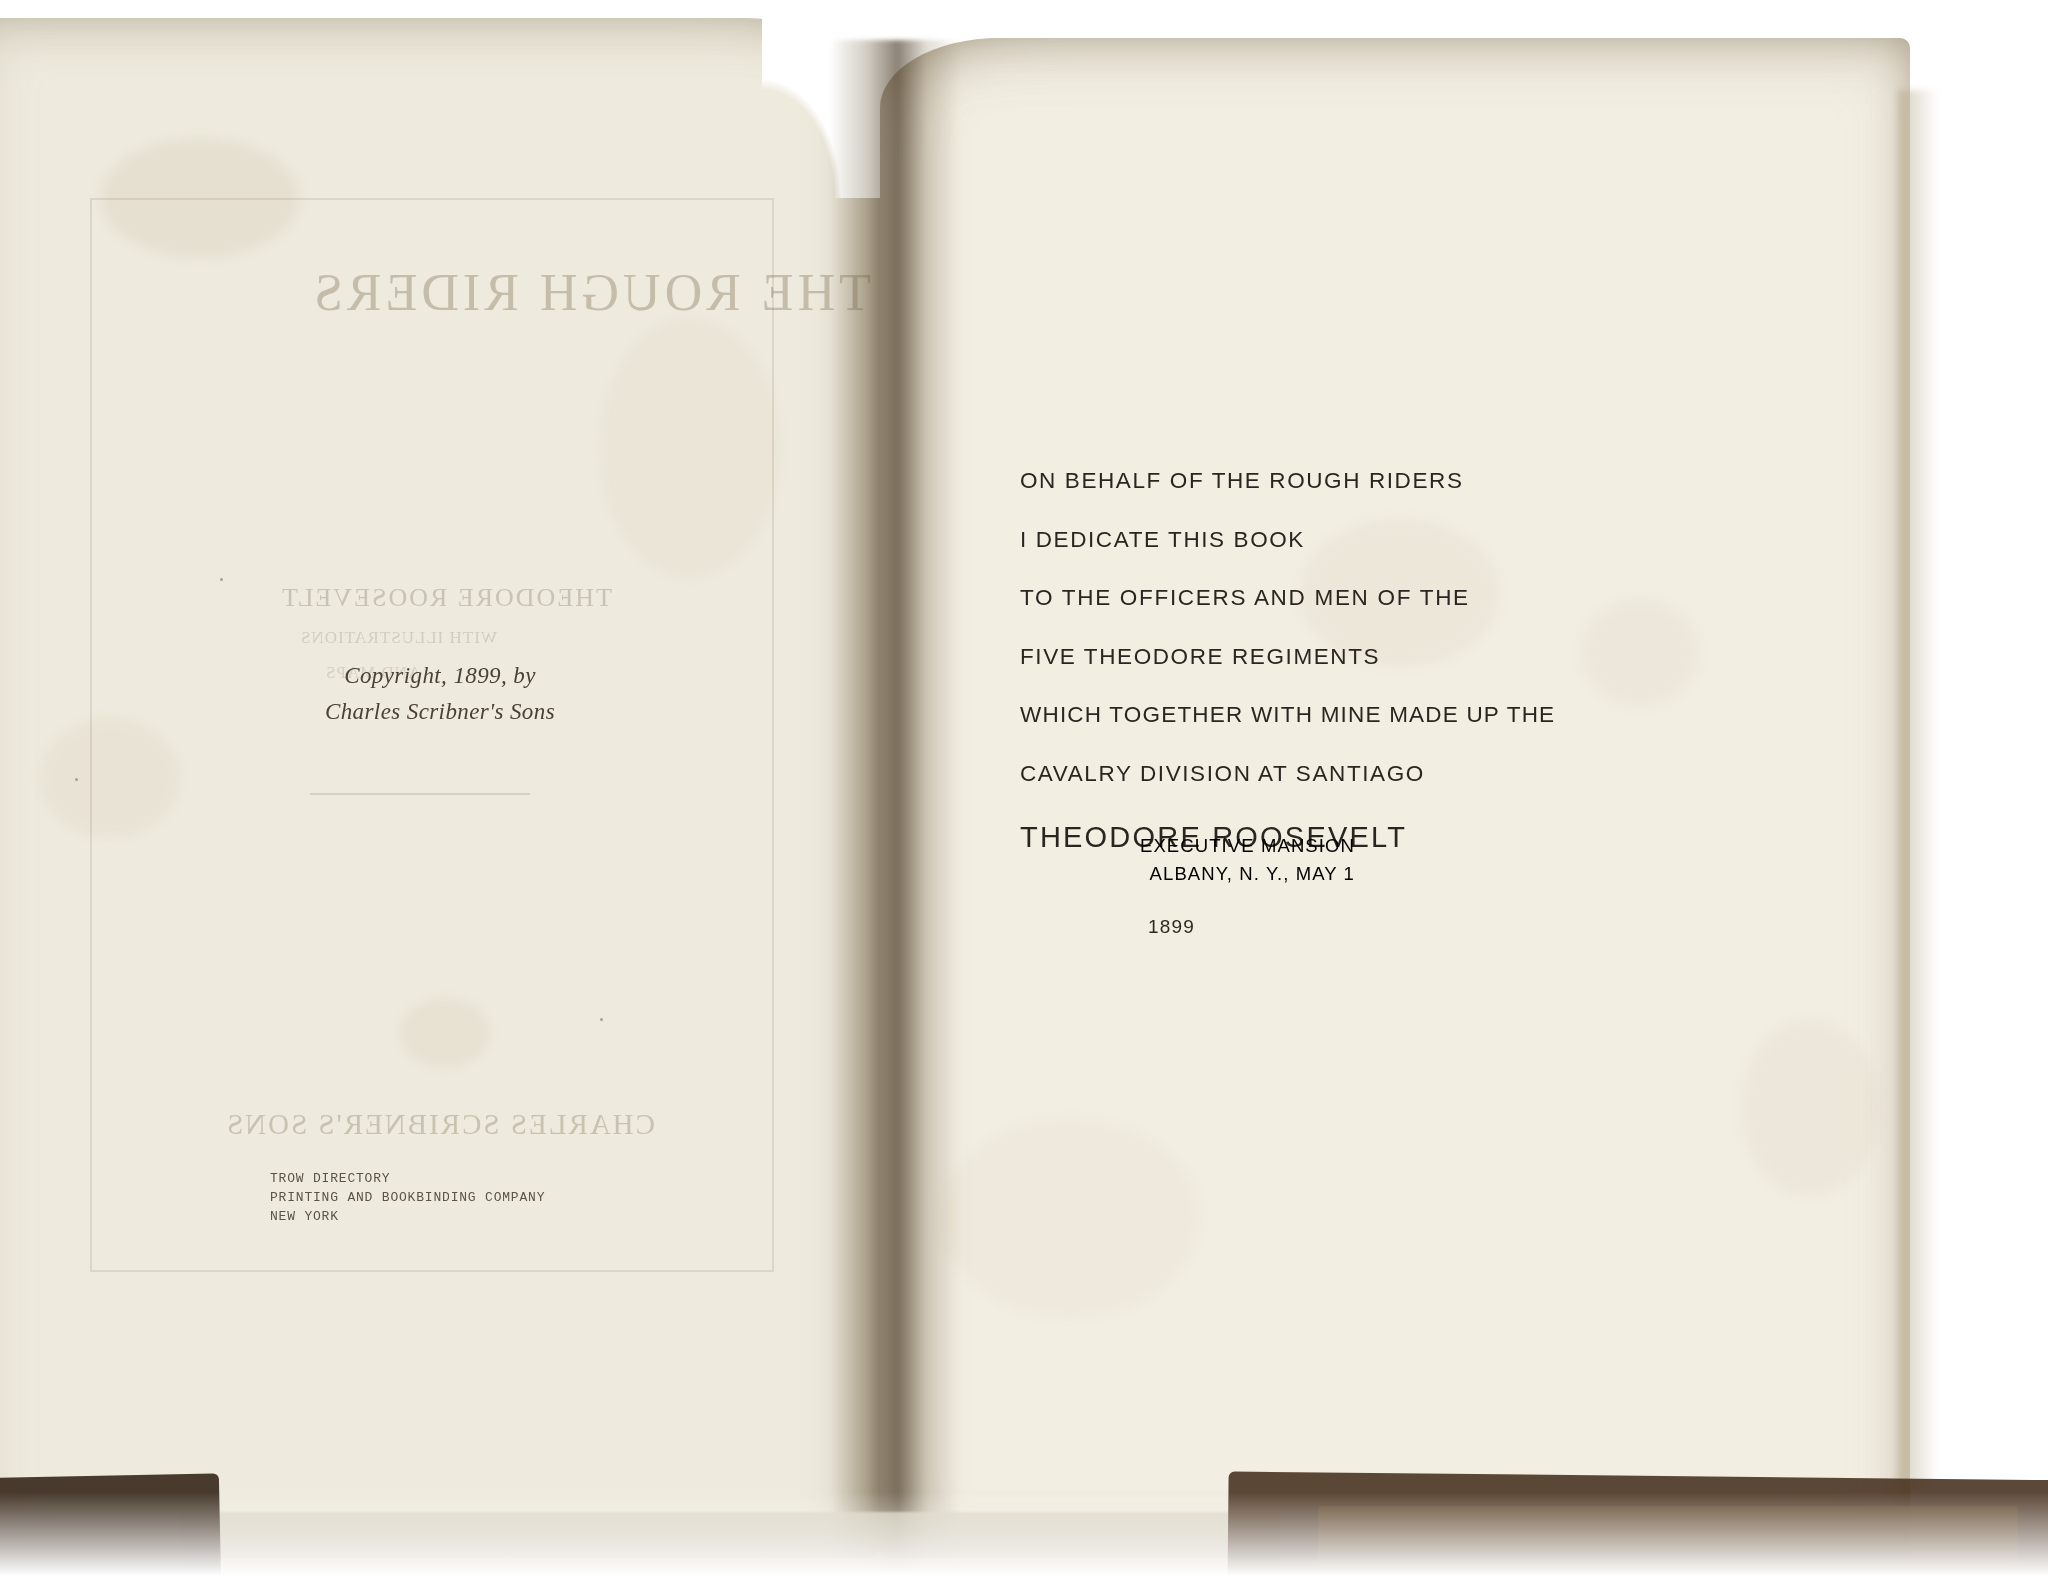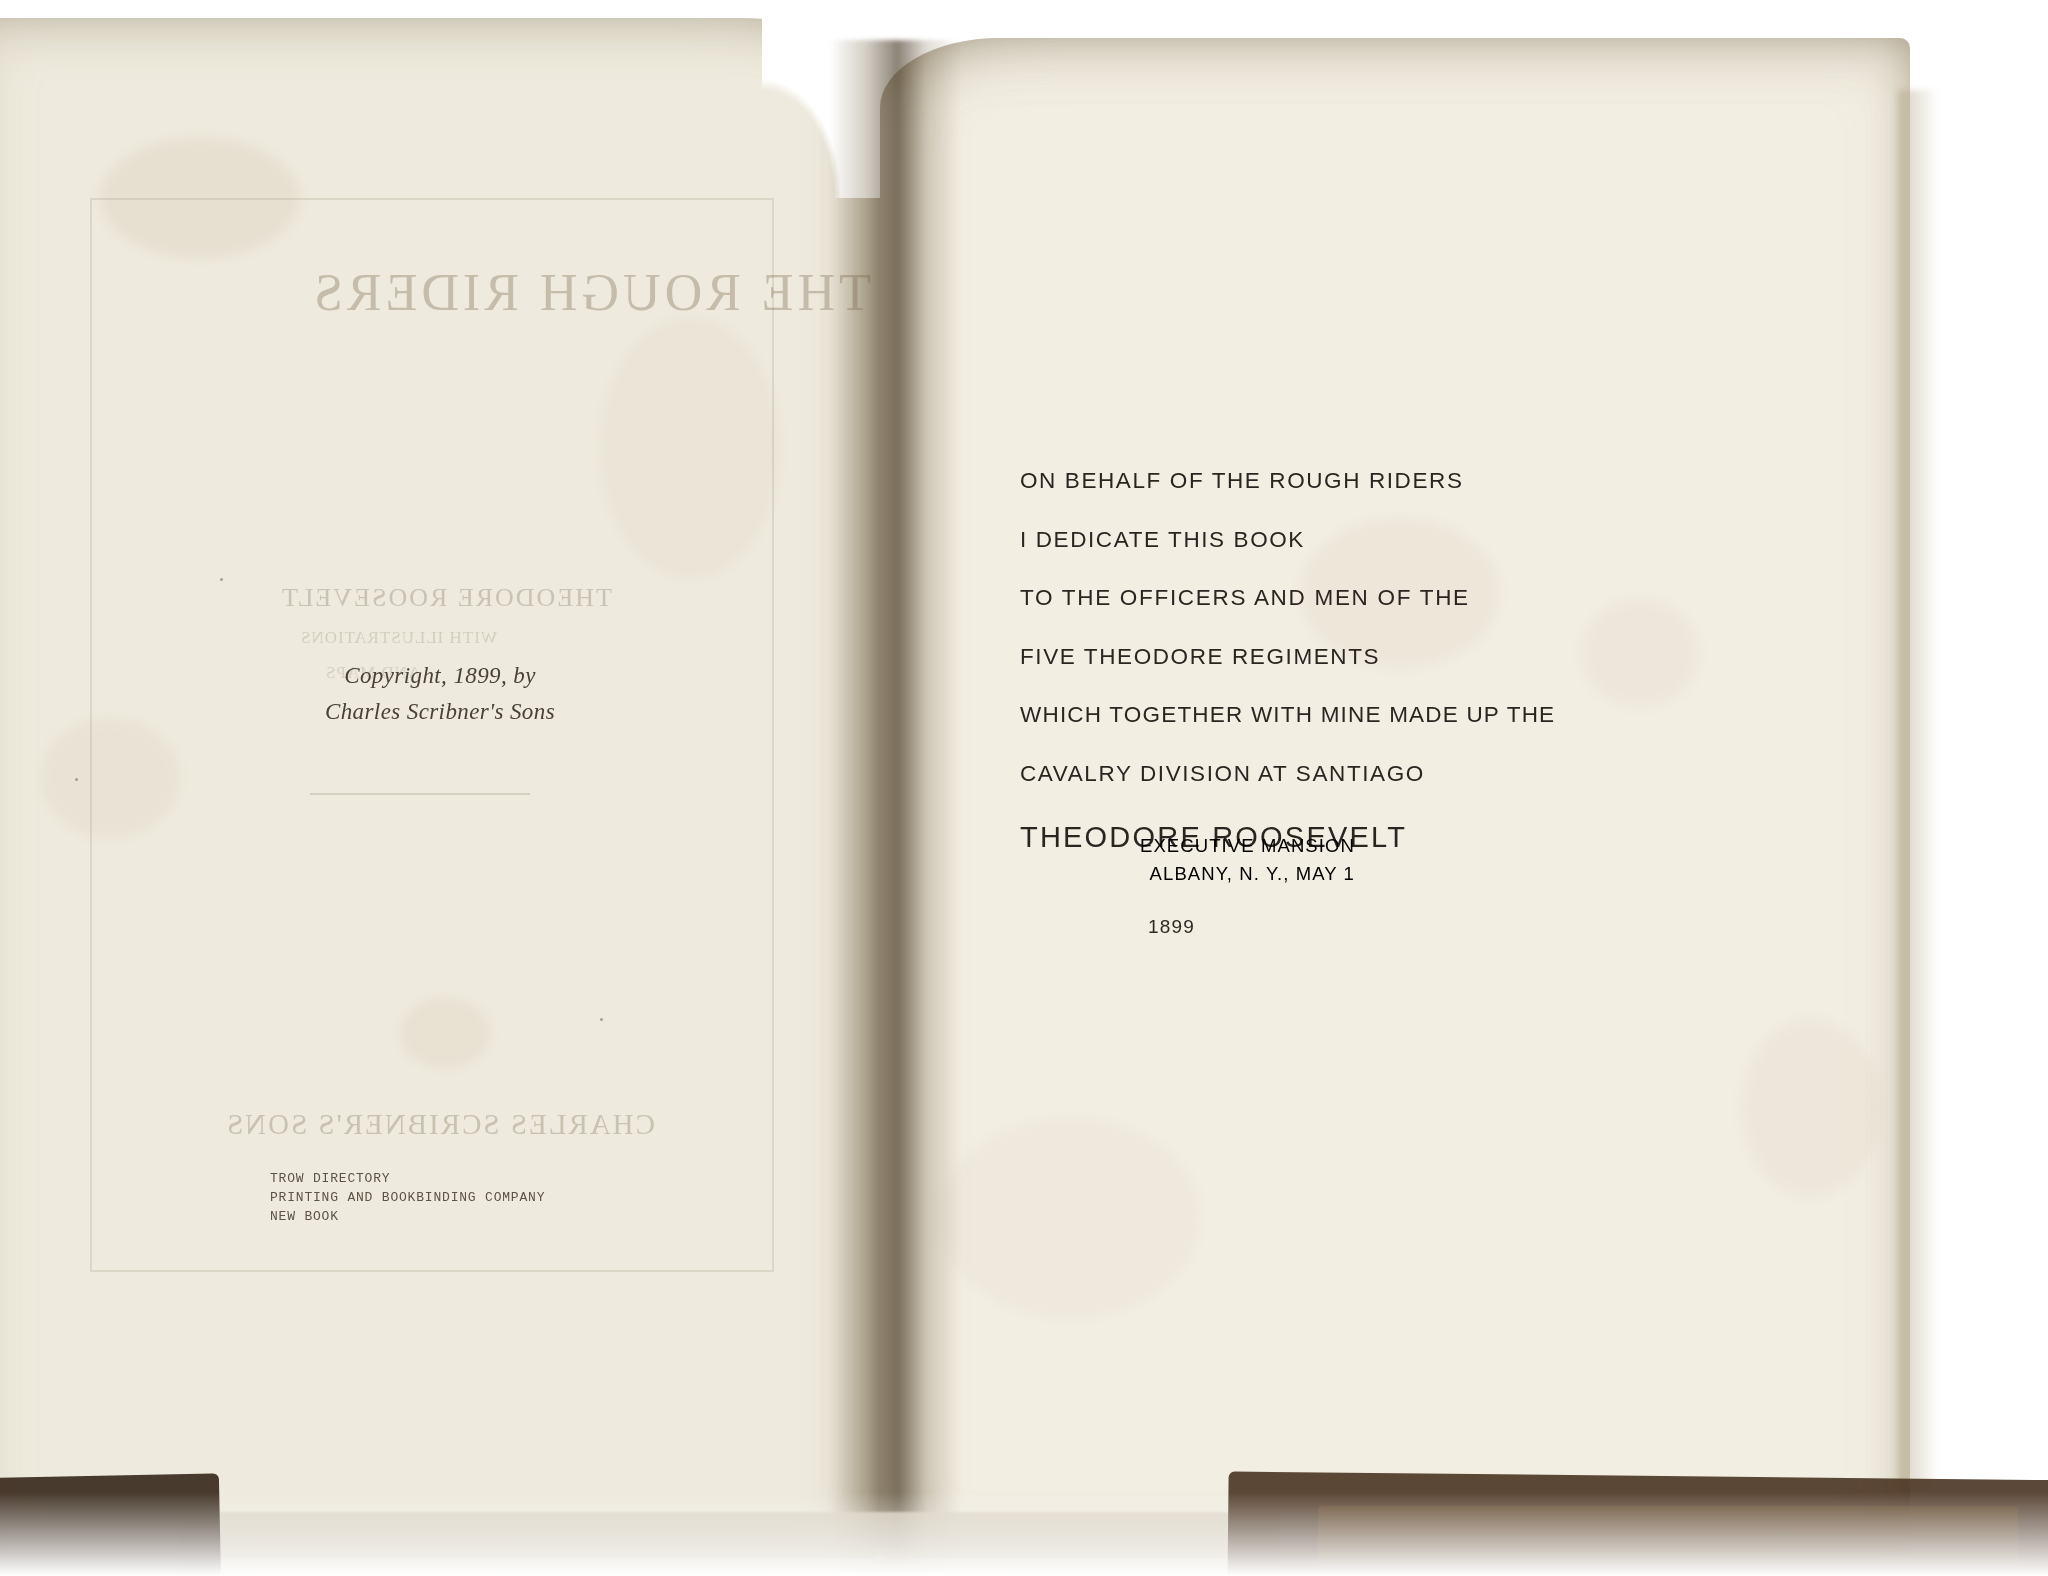--- a/index.html
+++ b/index.html
@@ -316,21 +316,21 @@
       <div class="ghost ghost-pub">CHARLES SCRIBNER'S SONS</div>
 
       <div class="copyright-block">
         <div>Copyright, 1899, by</div>
         <div>Charles Scribner's Sons</div>
       </div>
 
       <div class="printer-block">
         <div>TROW DIRECTORY</div>
         <div>PRINTING AND BOOKBINDING COMPANY</div>
-        <div>NEW BOOK</div>
+        <div>NEW YORK</div>
       </div>
 
       <div class="speck" style="left:240px;top:560px;"></div>
       <div class="speck" style="left:620px;top:1000px;"></div>
       <div class="speck" style="left:95px;top:760px;"></div>
     </div>
 
     <div class="page-right">
       <div class="blotch" style="left:420px;top:480px;width:200px;height:150px;opacity:.35;"></div>
       <div class="blotch" style="left:700px;top:560px;width:120px;height:110px;opacity:.30;"></div>

